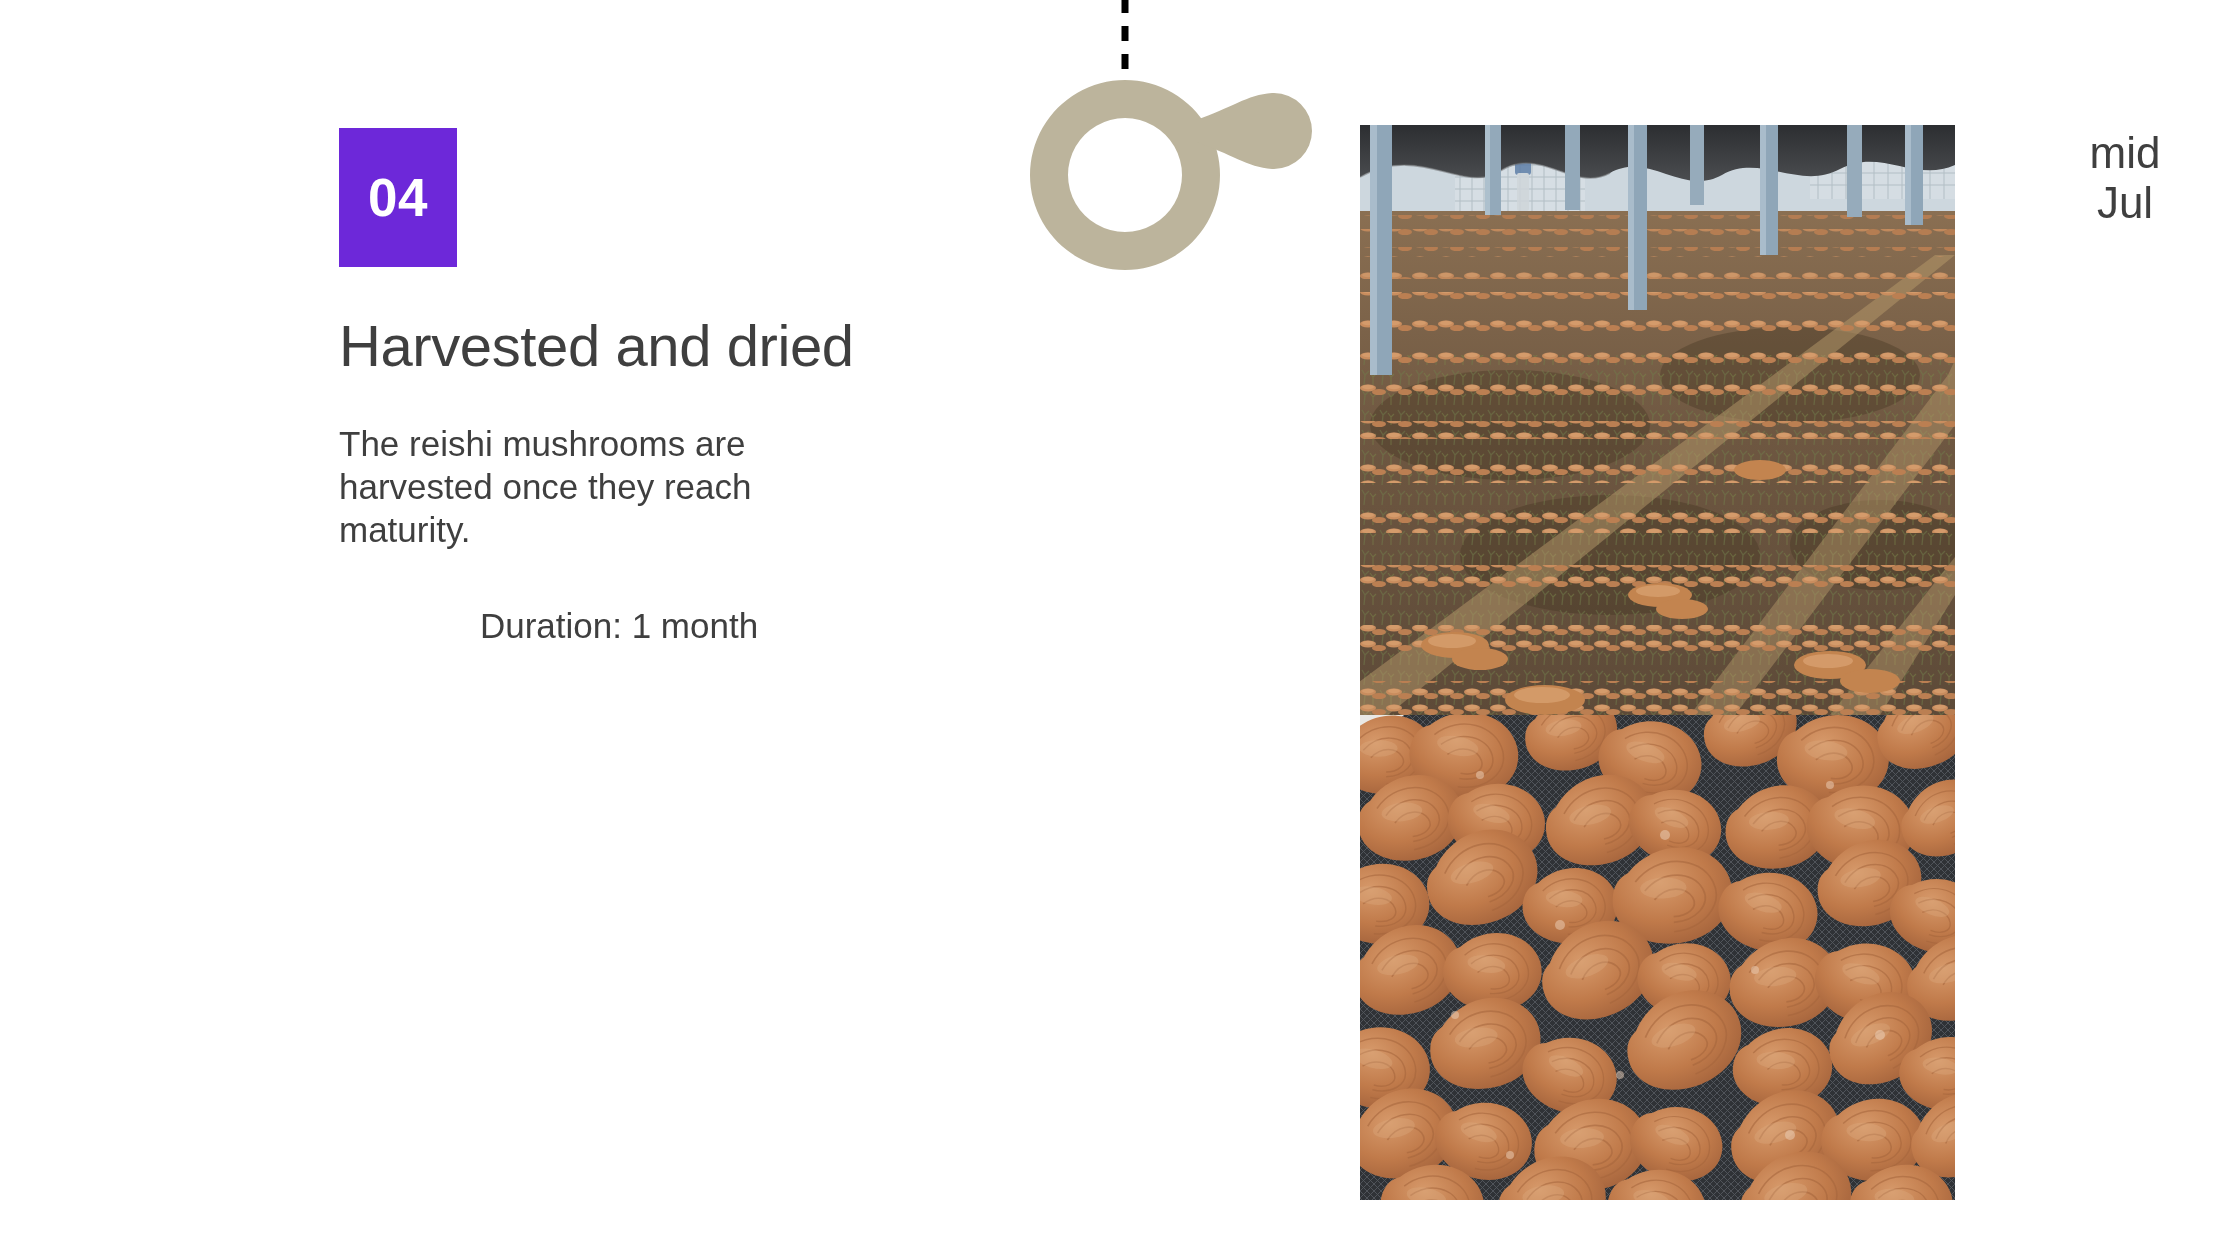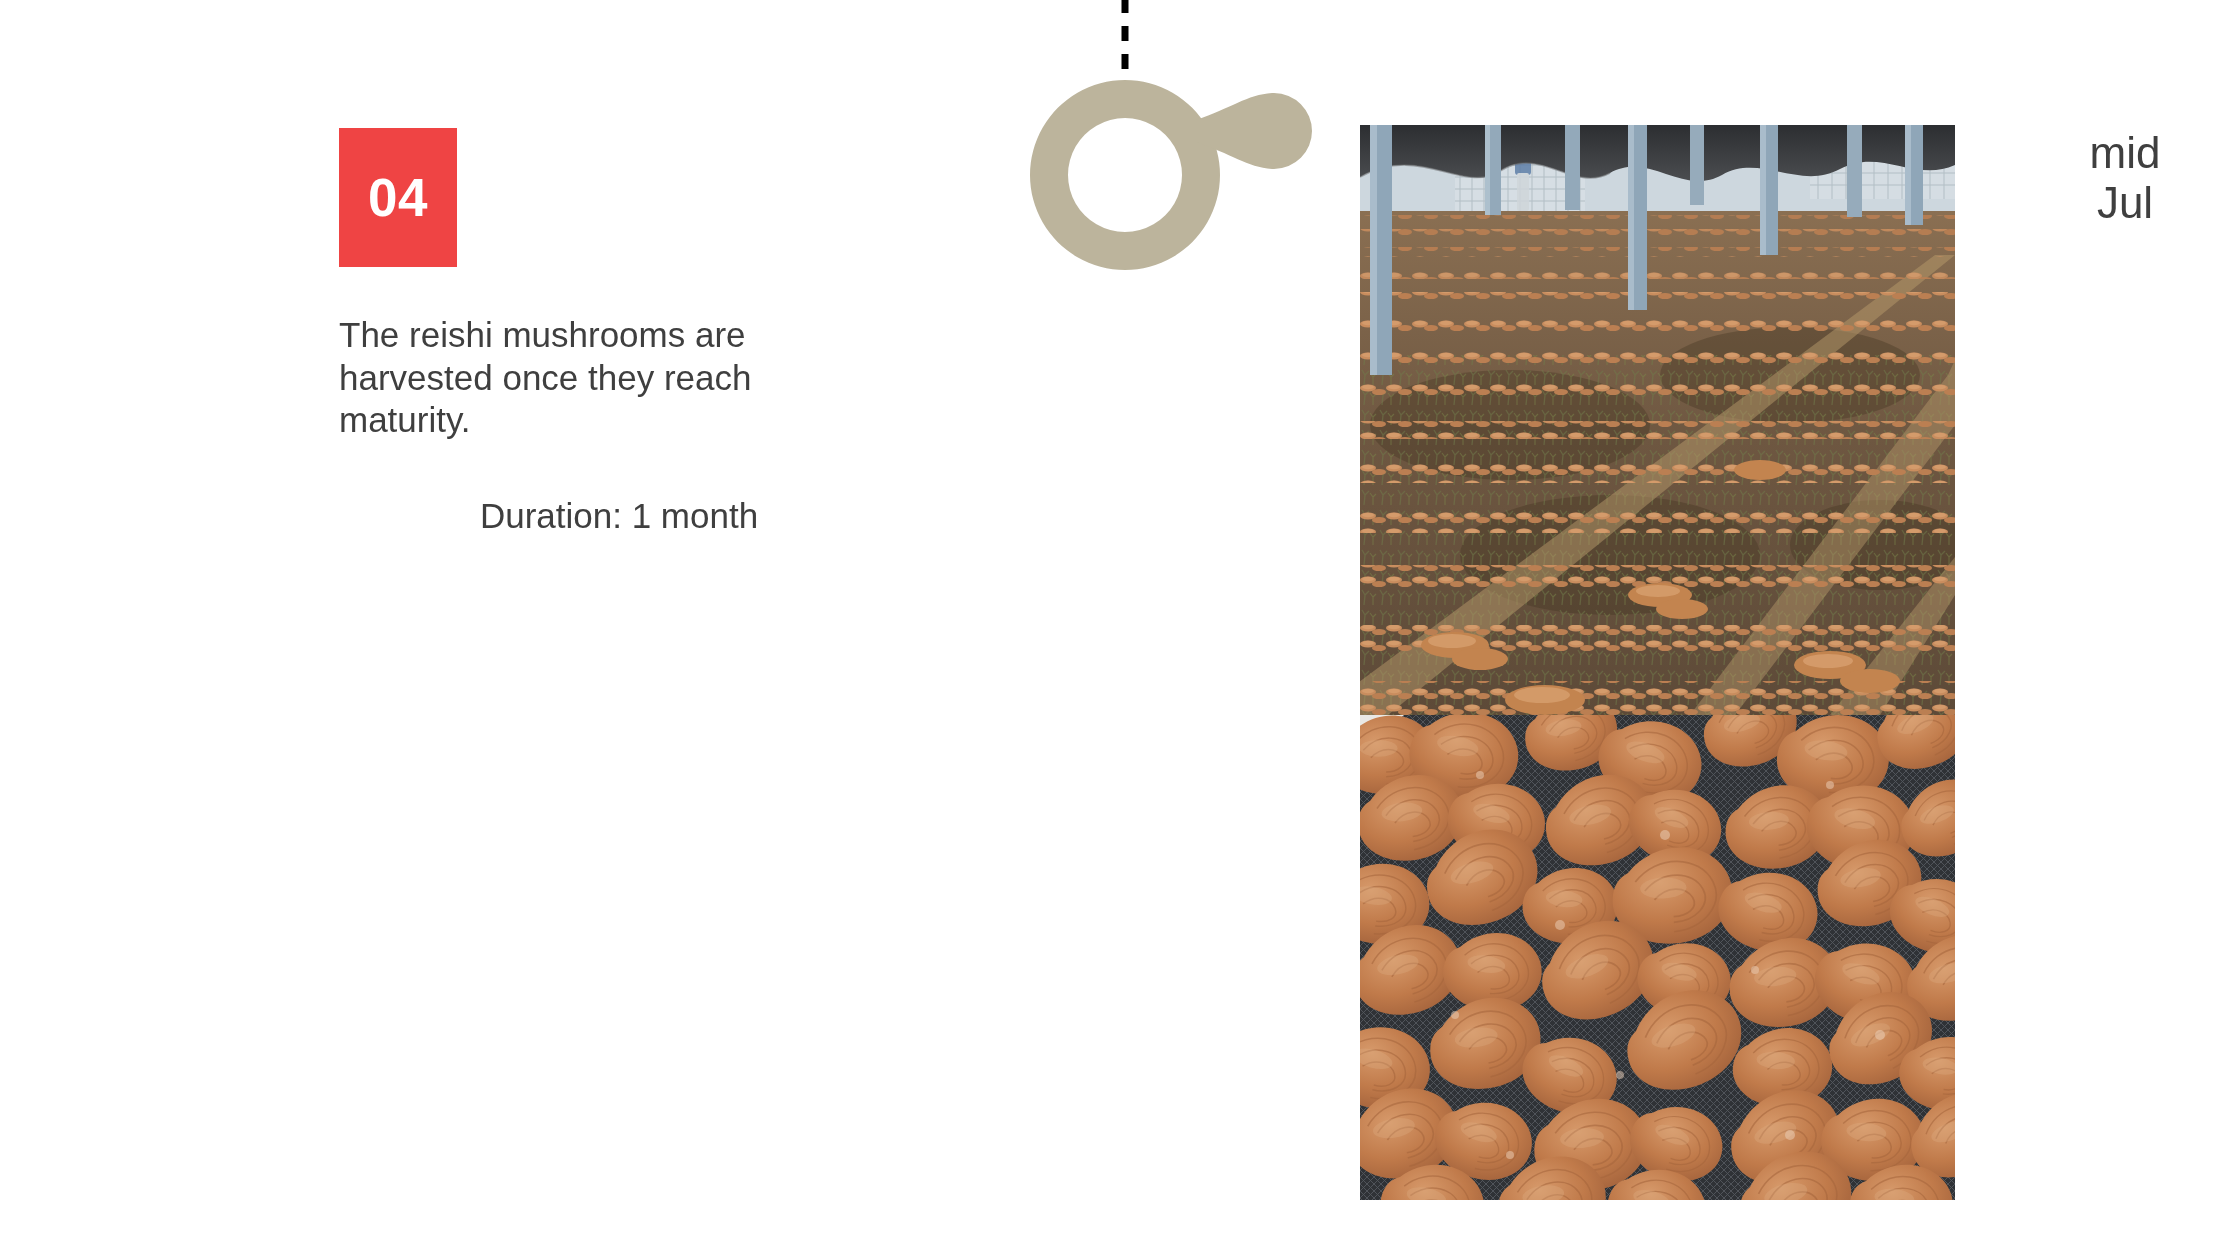--- a/index.html
+++ b/index.html
@@ -29,21 +29,21 @@
   #text-column {
     position: absolute;
     left: 339px;
     top: 128px;
     width: 640px;
   }
 
   #step-badge {
     width: 118px;
     height: 139px;
-    background: #ef4444;
+    background: #6d28d9;
     display: flex;
     align-items: center;
     justify-content: center;
     box-sizing: border-box;
   }
   #step-badge .num {
     color: #ffffff;
     font-size: 53px;
     font-weight: bold;
     letter-spacing: 0.5px;
@@ -116,20 +116,22 @@
 <body>
 
 <div id="slide">
 
   <div id="text-column">
 
     <div id="step-badge">
       <span class="num">04</span>
     </div>
 
+    <div id="slide-title">Harvested and
+dried</div>
 
     <div id="para-1" class="body-para">The reishi mushrooms are harvested once they reach maturity.</div>
     <div id="para-3" class="body-para">Duration: 1 month</div>
 
   </div>
 
   <div id="timeline-marker">
     <svg width="340" height="290" viewBox="0 0 340 290" xmlns="http://www.w3.org/2000/svg">
 
       <g>

